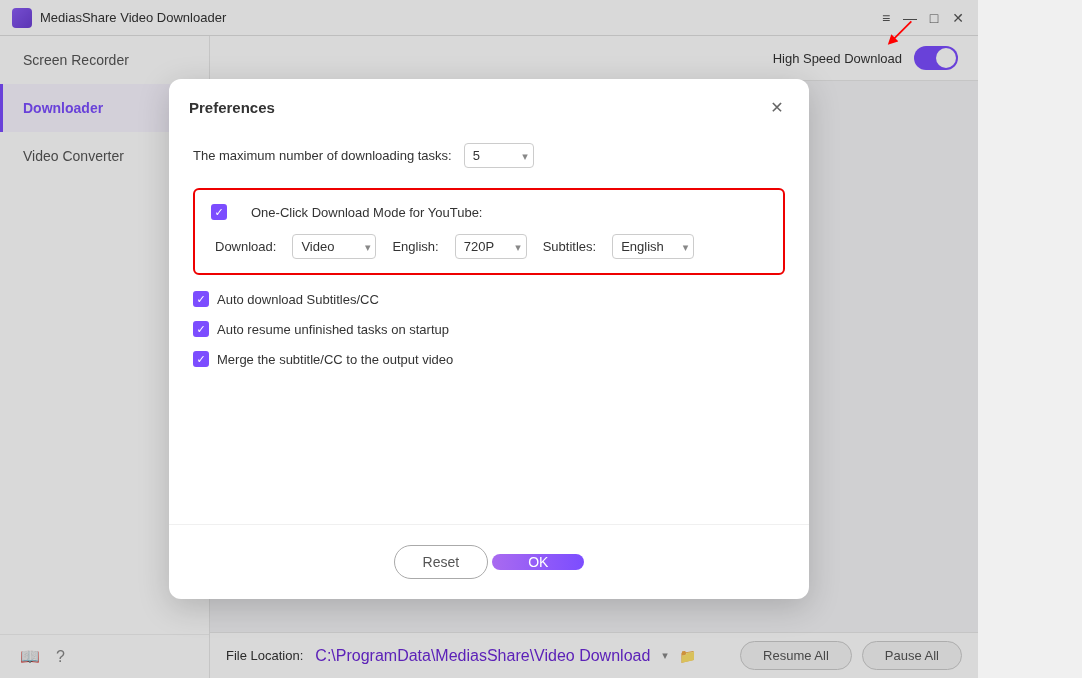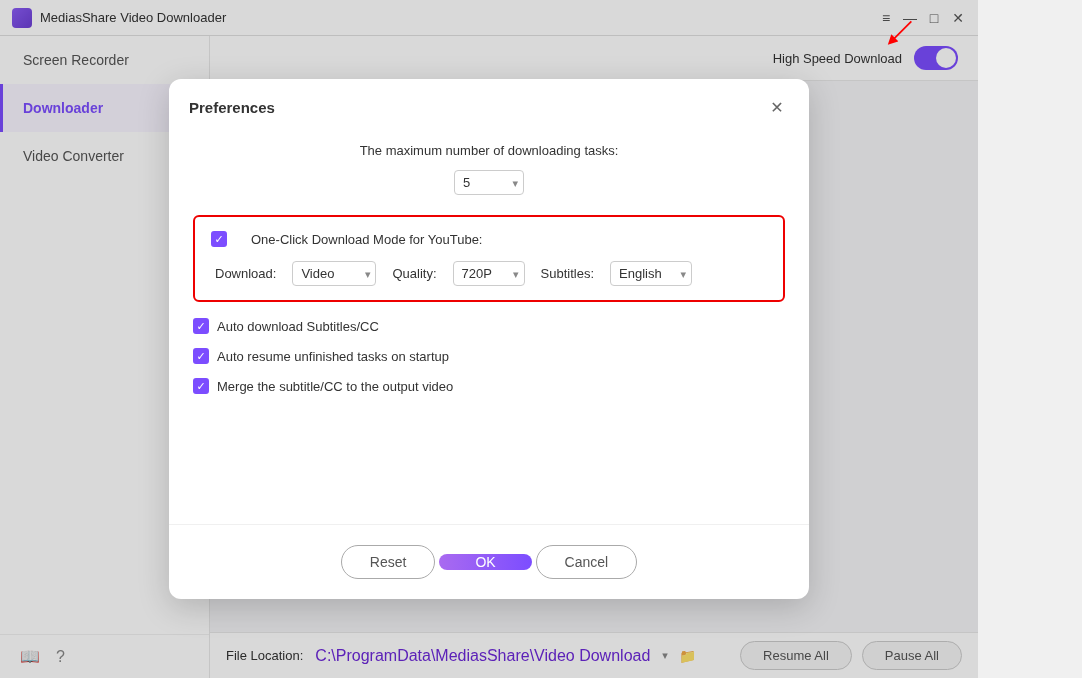--- a/index.html
+++ b/index.html
@@ -257,21 +257,20 @@
       padding: 24px 24px;
       flex: 1;
     }
 
     
     .setting-row {
       display: flex;
       align-items: center;
       margin-bottom: 20px;
       gap: 12px;
-      flex-direction: column;
     }
     .setting-label {
       font-size: 13px;
       color: #333;
       white-space: nowrap;
     }
     .select-box {
       border: 1px solid #ccc;
       border-radius: 4px;
       padding: 4px 24px 4px 8px;
@@ -491,21 +490,21 @@
           </div>
           <div class="oneclick-options">
             <span class="setting-label">Download:</span>
             <div class="select-wrapper">
               <select class="select-box">
                 <option>Video</option>
                 <option>Audio</option>
                 <option>Subtitles</option>
               </select>
             </div>
-            <span class="setting-label">Quality:</span>
+            <span class="setting-label">English:</span>
             <div class="select-wrapper">
               <select class="select-box">
                 <option>360P</option>
                 <option>480P</option>
                 <option selected="">720P</option>
                 <option>1080P</option>
                 <option>4K</option>
               </select>
             </div>
             <span class="setting-label">Subtitles:</span>
@@ -531,17 +530,16 @@
         </div>
         <div class="checkbox-wrap">
           <div class="checkbox-custom"></div>
           <span class="checkbox-label">Merge the subtitle/CC to the output video</span>
         </div>
       </div>
 
       <div class="dialog-footer">
         <button class="btn-reset">Reset</button>
         <button class="btn-ok">OK</button>
-        <button class="btn-cancel">Cancel</button>
       </div>
     </div>
   </div>
 </div>
 
 </body></html>

